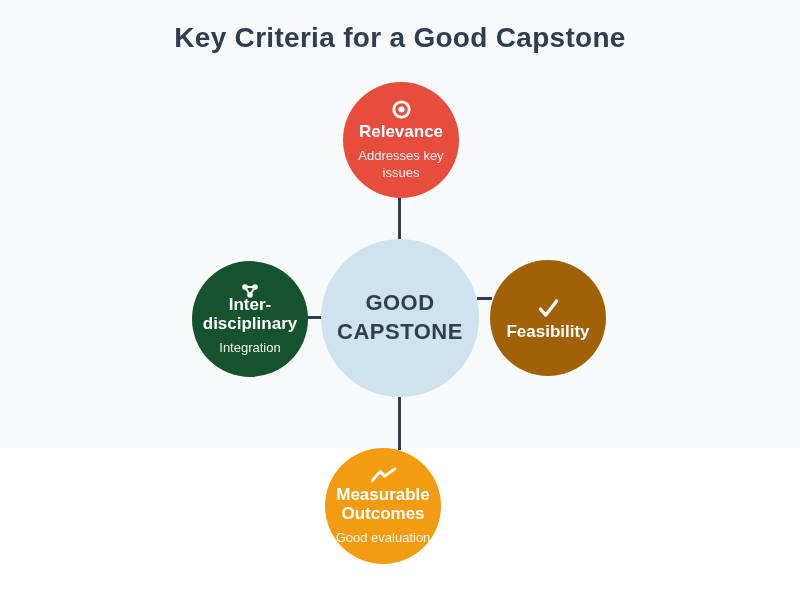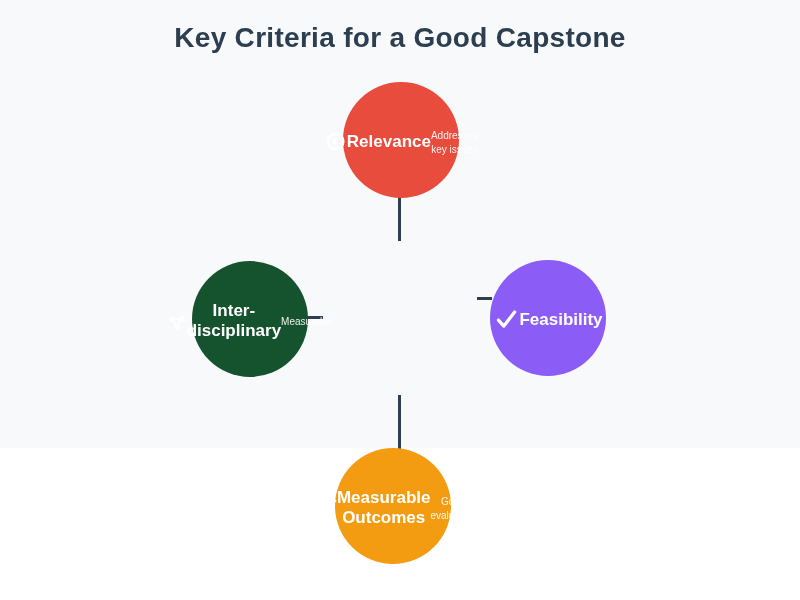--- a/index.html
+++ b/index.html
@@ -29,21 +29,21 @@
     color: #2c3e50;
   }
   .connector {
     position: absolute;
     background: #2c3e50;
   }
   .circle {
     position: absolute;
     border-radius: 50%;
     display: flex;
-    flex-direction: row;
+    flex-direction: column;
     align-items: center;
     justify-content: center;
     text-align: center;
     box-sizing: border-box;
   }
   .circle.center {
     left: 321px;
     top: 239px;
     width: 158px;
     height: 158px;
@@ -73,60 +73,63 @@
   }
   .node-heading {
     max-width: 104px;
     font-size: 17px;
     font-weight: bold;
     line-height: 1.15;
     margin-top: 3px;
   }
   .node-sub {
     max-width: 104px;
-    font-size: 10px;
+    font-size: 13px;
     line-height: 1.35;
     margin-top: 5px;
     color: rgba(255,255,255,0.92);
   }
   .node.top    { left: 343px; top: 82px;  }
   .node.right  { left: 490px; top: 260px; }
-  .node.bottom { left: 335px; top: 448px; }
+  .node.bottom { left: 325px; top: 448px; }
   .node.left   { left: 192px; top: 261px; }
 
   .connector.v-top    { left: 398px; top: 196px; width: 3px; height: 45px; }
   .connector.v-bottom { left: 398px; top: 395px; width: 3px; height: 55px; }
   .connector.h-left   { left: 306px; top: 316px; width: 17px; height: 3px; }
   .connector.h-right  { left: 477px; top: 297px; width: 15px; height: 3px; }
 </style>
 </head>
 <body>
 
 <div class="stage" style="background: rgb(247, 249, 251);">
 
   <h1 class="title">Key Criteria for a Good Capstone</h1>
 
   <div class="connector v-top" style="background: rgb(44, 62, 80);"></div>
   <div class="connector v-bottom" style="background: rgb(44, 62, 80);"></div>
   <div class="connector h-left" style="background: rgb(44, 62, 80);"></div>
   <div class="connector h-right" style="background: rgb(44, 62, 80);"></div>
 
+  <div class="circle center" style="background: rgb(207, 226, 240);">
+    <div class="center-label">GOOD CAPSTONE</div>
+  </div>
 
   <div class="circle node top" style="background: rgb(231, 76, 60);">
     <span class="icon">
       <svg viewBox="0 0 24 24" width="23" height="23">
         <circle cx="12" cy="12" r="8" fill="none" stroke="#ffffff" stroke-width="3"></circle>
         <circle cx="12" cy="12" r="3.2" fill="#ffffff"></circle>
       </svg>
     </span>
     <div class="node-heading">Relevance</div>
     <div class="node-sub">Addresses key issues</div>
   </div>
 
-  <div class="circle node right" style="background: #8b5cf6;">
+  <div class="circle node right" style="background: #a16207;">
     <span class="icon">
       <svg viewBox="0 0 24 24" width="26" height="26">
         <path d="M5 13 L10 18.5 L20 5.5" fill="none" stroke="#ffffff" stroke-width="3" stroke-linecap="round" stroke-linejoin="round"></path>
       </svg>
     </span>
     <div class="node-heading">Feasibility</div>
   </div>
 
   <div class="circle node bottom" style="background: rgb(243, 156, 18);">
     <span class="icon">
@@ -145,16 +148,16 @@
           <line x1="5" y1="5" x2="10" y2="13"></line>
           <line x1="15" y1="5" x2="10" y2="13"></line>
           <line x1="5" y1="5" x2="15" y2="5"></line>
         </g>
         <circle cx="5" cy="5" r="2.8" fill="#ffffff"></circle>
         <circle cx="15" cy="5" r="2.8" fill="#ffffff"></circle>
         <circle cx="10" cy="13" r="2.8" fill="#ffffff"></circle>
       </svg>
     </span>
     <div class="node-heading">Inter-disciplinary</div>
-    <div class="node-sub">Measurable</div>
+    <div class="node-sub">Integration</div>
   </div>
 
 </div>
 
 </body></html>

